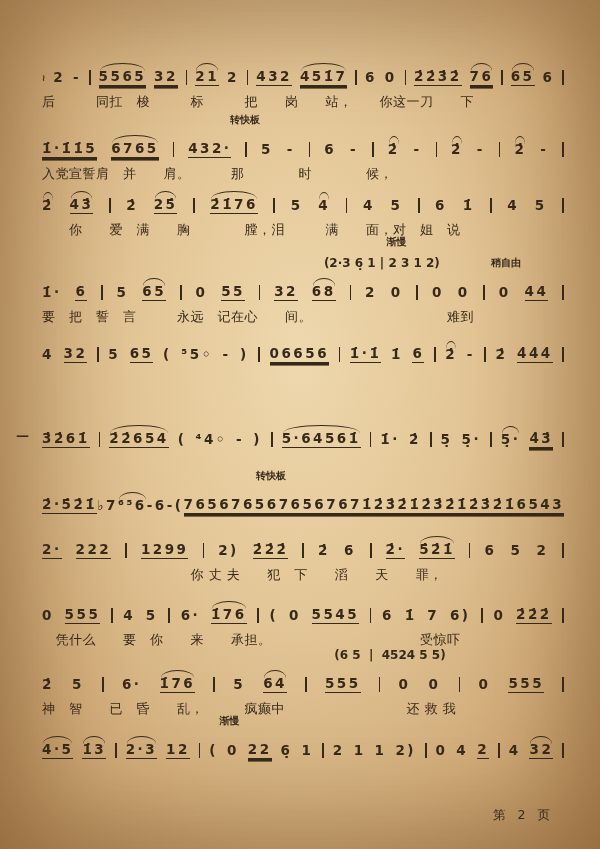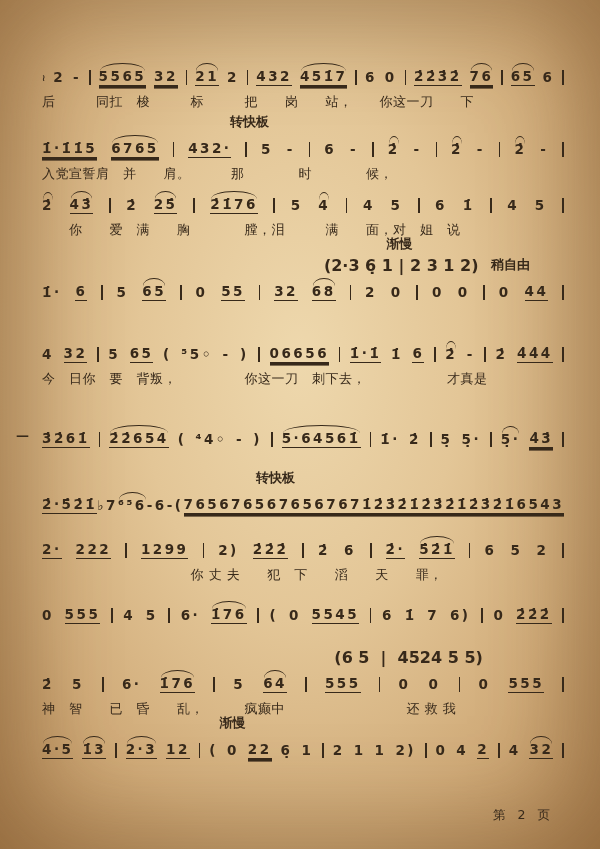--- a/index.html
+++ b/index.html
@@ -29,24 +29,24 @@
   }
   .note.u{border-bottom:1.6px solid #37291a;}
   .note.w{border-bottom:1.6px solid #37291a;box-shadow:0 2.6px 0 #37291a;}
   .note.a::before{
     content:'';position:absolute;left:1px;right:1px;top:-7px;height:7px;
     border-top:1.6px solid #37291a;border-radius:50% 50% 0 0/100% 100% 0 0;
   }
   .note.g{font-size:9px;padding-bottom:3px;letter-spacing:0;}
   .barline{width:1.6px;height:15px;background:#37291a;margin-bottom:1px;}
   .lyrics{margin-top:7px;font-size:13px;white-space:pre;letter-spacing:.5px;}
-  .ann{position:absolute;font-weight:bold;font-size:13px;white-space:pre;}
+  .ann{position:absolute;font-weight:bold;font-size:10px;white-space:pre;}
   .ann.r1{top:-23px}
   .ann.r2{top:-44px}
-  .cue{font-size:16px;}
+  .cue{font-size:12px;}
   .margin-dash{position:absolute;left:-26px;top:2px;font-weight:bold;font-size:13px;}
   .footer{position:absolute;right:46px;bottom:25px;font-size:12.5px;letter-spacing:4px;text-align:center;}
 </style>
 </head>
 <body>
 
 <div class="page">
   <div id="systems">
       <div class="system">
         <div class="notes">
@@ -146,20 +146,21 @@
           <span class="note">2</span>
           <span class="note">0</span>
           <span class="barline"></span>
           <span class="note">0</span>
           <span class="note">0</span>
           <span class="barline"></span>
           <span class="note">0</span>
           <span class="note u">44</span>
           <span class="barline"></span>
         </div>
+        <div class="lyrics">要　把　誓　言　　　永远　记在心　　间。　　　　　　　　　　难到</div>
       </div>
       <div class="system">
         <div class="notes">
           <span class="note">4</span>
           <span class="note u">32</span>
           <span class="barline"></span>
           <span class="note">5</span>
           <span class="note u">65</span>
           <span class="note">(</span>
           <span class="note">⁵5◦</span>
@@ -172,21 +173,20 @@
           <span class="note">1̇</span>
           <span class="note u">6</span>
           <span class="barline"></span>
           <span class="note a">2̇</span>
           <span class="note">-</span>
           <span class="barline"></span>
           <span class="note">2̇</span>
           <span class="note u">4̇4̇4̇</span>
           <span class="barline"></span>
         </div>
-        <div class="lyrics">今　日你　要　背叛，　　　　　你这一刀　刺下去，　　　　　　才真是</div>
       </div>
       <div class="system">
         <span class="margin-dash">—</span>
         <div class="notes">
           <span class="note u">3̇2̇61̇</span>
           <span class="barline"></span>
           <span class="note u a">2̇2̇654</span>
           <span class="note">(</span>
           <span class="note">⁴4◦</span>
           <span class="note">-</span>
@@ -272,20 +272,21 @@
           <span class="barline"></span>
           <span class="note">6</span>
           <span class="note">1̇</span>
           <span class="note">7</span>
           <span class="note">6)</span>
           <span class="barline"></span>
           <span class="note">0</span>
           <span class="note u">2̇2̇2̇</span>
           <span class="barline"></span>
         </div>
+        <div class="lyrics">　凭什么　　要　你　　来　　承担。　　　　　　　　　　　受惊吓</div>
       </div>
       <div class="system">
         <span class="ann r1 cue" style="left: 56%;">(6 5  |  4524 5 5)</span>
         <div class="notes">
           <span class="note">2̇</span>
           <span class="note">5</span>
           <span class="barline"></span>
           <span class="note">6·</span>
           <span class="note u a">1̇76</span>
           <span class="barline"></span>

